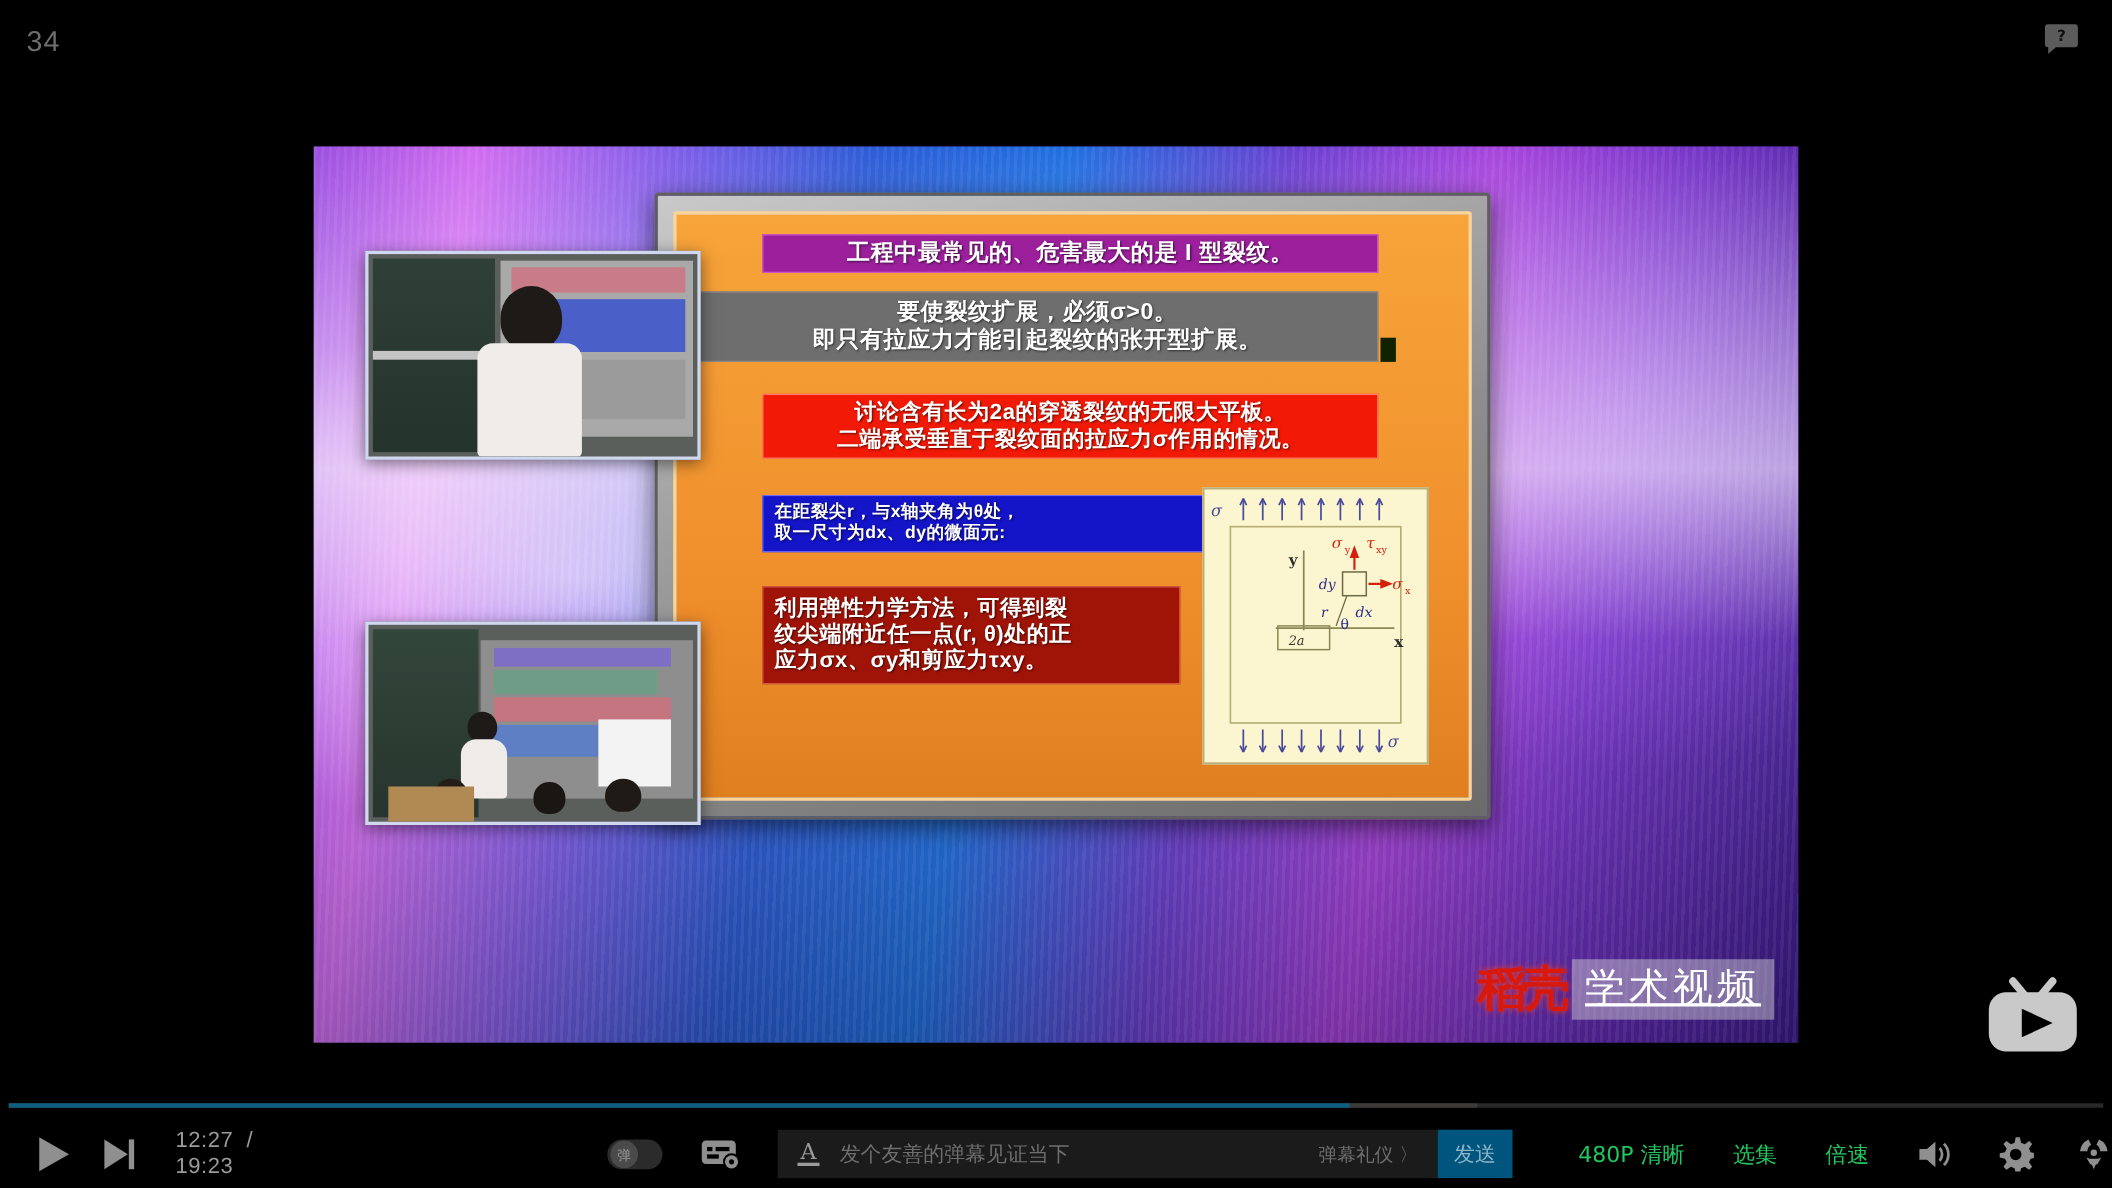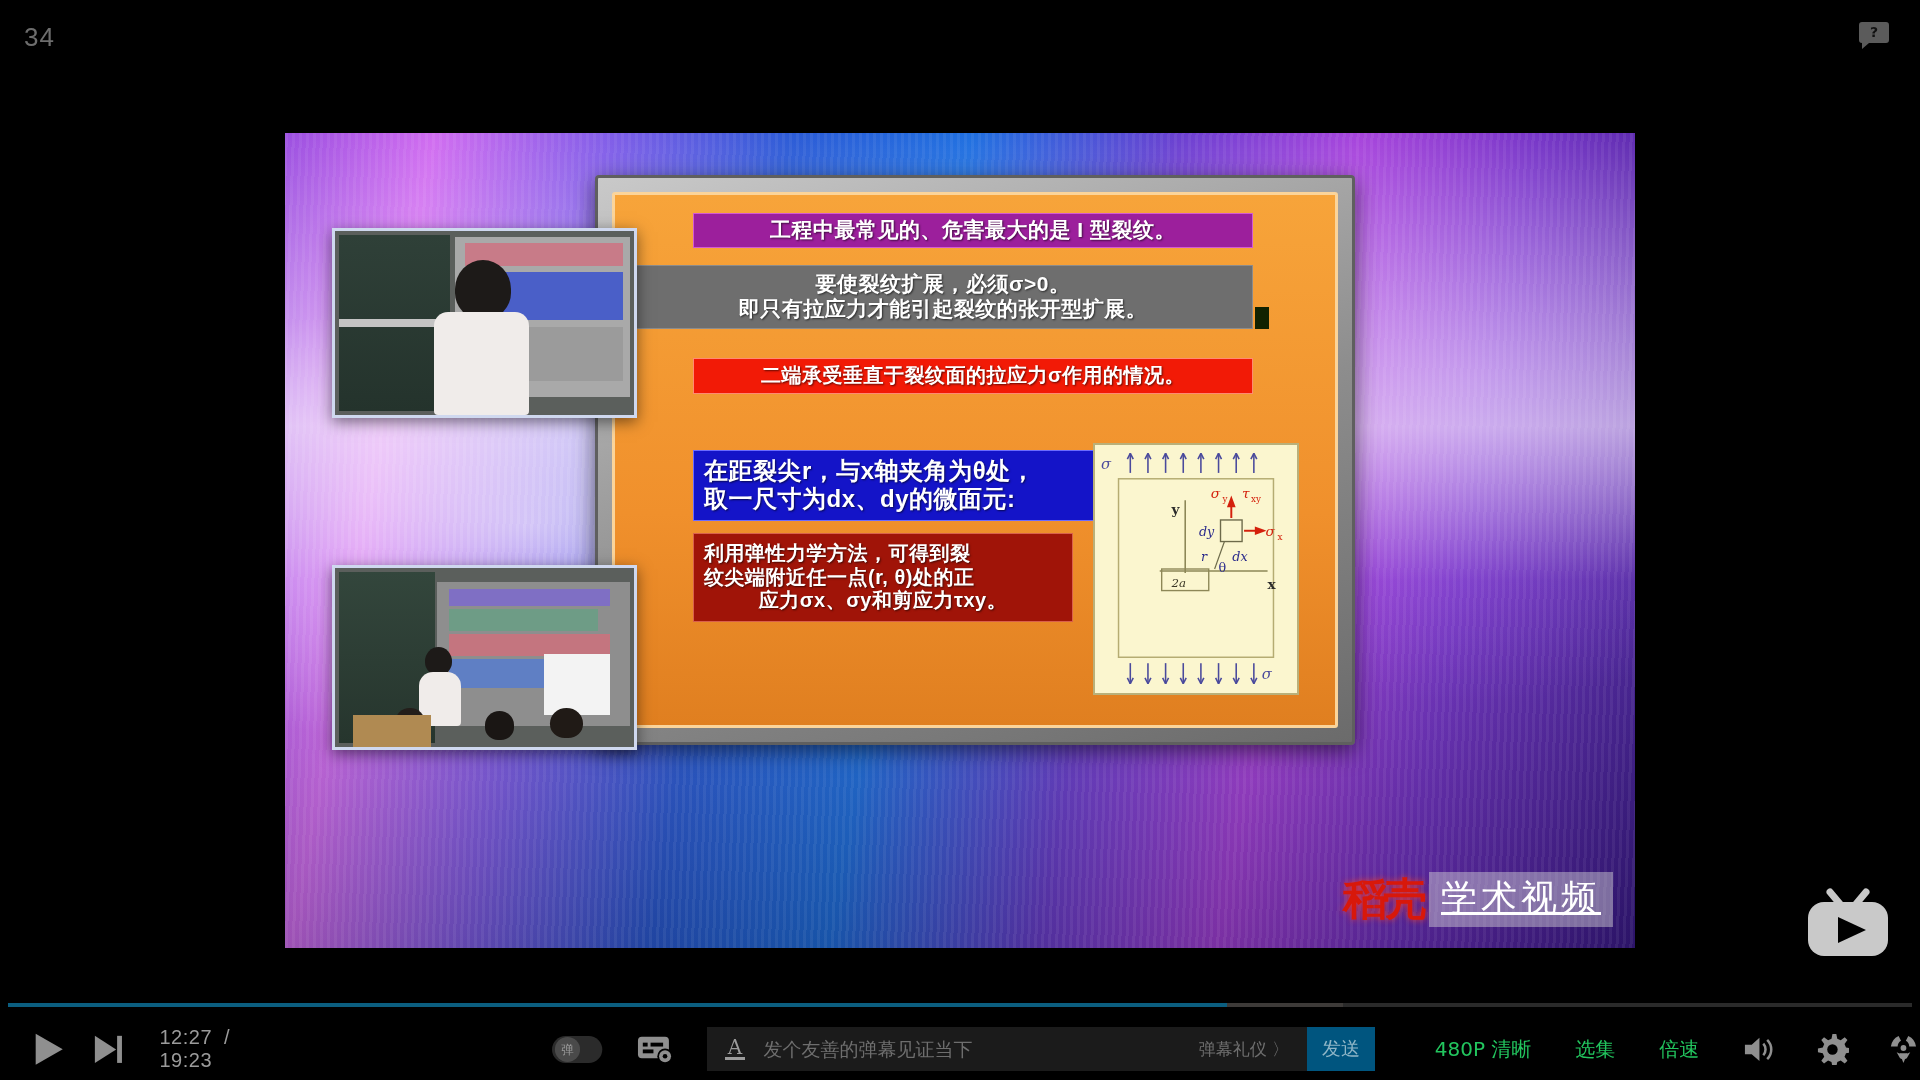--- a/index.html
+++ b/index.html
@@ -53,21 +53,21 @@
                 background:#9c1f9c; border:1px solid #d35ad3; padding:4px 8px;
                 font-size:21px; }
   #box-gray   { position:absolute; left:18px; top:70px; width:620px;
                 background:#6e6e6e; border:1px solid #8c8c8c; padding:6px 8px;
                 font-size:21px; }
   #box-red    { position:absolute; left:78px; top:163px; width:560px;
                 background:#f21a06; border:1px solid #ff8a72; padding:5px 8px;
                 font-size:20px; }
   #box-blue   { position:absolute; left:78px; top:255px; width:416px;
                 background:#1414c8; border:1px solid #6b6bff; padding:6px 10px;
-                font-size:24px; text-align:left; }
+                font-size:16px; text-align:left; }
   #box-darkred{ position:absolute; left:78px; top:338px; width:380px;
                 background:#a01408; border:1px solid #d9604c; padding:8px 10px;
                 font-size:20px; text-align:left; }
 
   
   .tab-l { position:absolute; left:6px; top:112px; width:14px; height:22px; background:#000; }
   .tab-r { position:absolute; left:640px; top:112px; width:14px; height:22px; background:#120; }
 
   
   #figure { position:absolute; left:478px; top:248px; width:206px; height:252px;
@@ -164,32 +164,33 @@
       <div class="tab-r"></div>
 
       <div id="box-purple" class="slide-line">工程中最常见的、危害最大的是 I 型裂纹。</div>
 
       <div id="box-gray">
         <div class="slide-line">要使裂纹扩展，必须σ&gt;0。</div>
         <div class="slide-line">即只有拉应力才能引起裂纹的张开型扩展。</div>
       </div>
 
       <div id="box-red">
+        <div class="slide-line">讨论含有长为2a的穿透裂纹的无限大平板。</div>
         <div class="slide-line">二端承受垂直于裂纹面的拉应力σ作用的情况。</div>
       </div>
 
       <div id="box-blue">
         <div class="slide-line" style="text-align:left">在距裂尖r，与x轴夹角为θ处，</div>
         <div class="slide-line" style="text-align:left">取一尺寸为dx、dy的微面元:</div>
       </div>
 
       <div id="box-darkred">
         <div class="slide-line" style="text-align:left">利用弹性力学方法，可得到裂</div>
         <div class="slide-line" style="text-align:left">纹尖端附近任一点(r, θ)处的正</div>
-        <div class="slide-line" style="text-align:center">应力σx、σy和剪应力τxy。</div>
+        <div class="slide-line" style="text-align:left">应力σx、σy和剪应力τxy。</div>
       </div>
 
       <div id="figure">
         <svg viewBox="0 0 206 252">
 
           <rect x="24" y="34" width="158" height="182" fill="none" stroke="#b5ac72" stroke-width="1.5"></rect>
 
           <g stroke="#4a4a9c" stroke-width="1.6">
             <line x1="36" y1="28" x2="36" y2="8"></line>
               <line x1="36" y1="8" x2="33" y2="14"></line>

